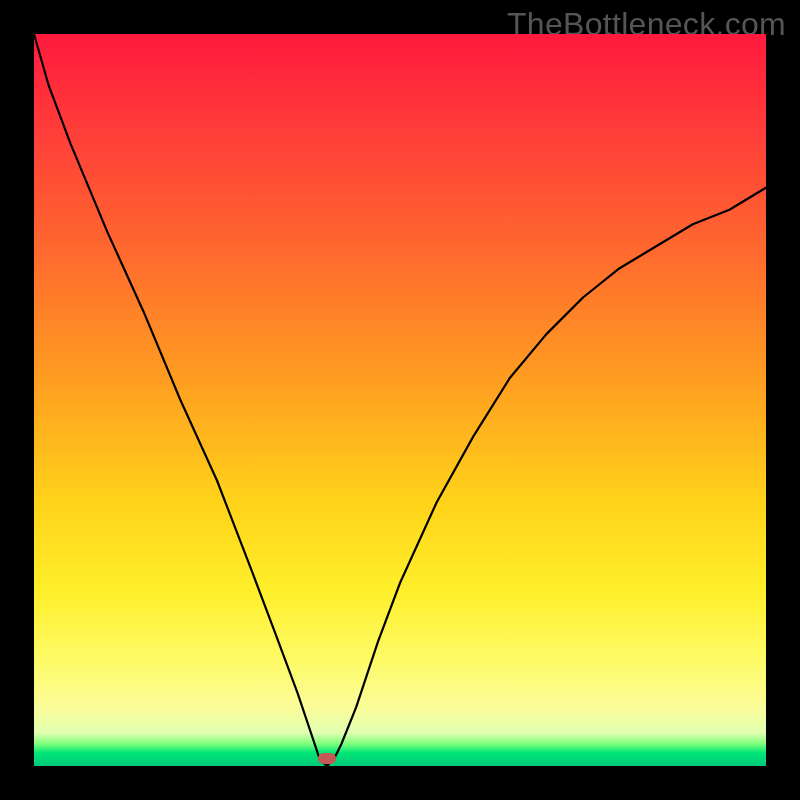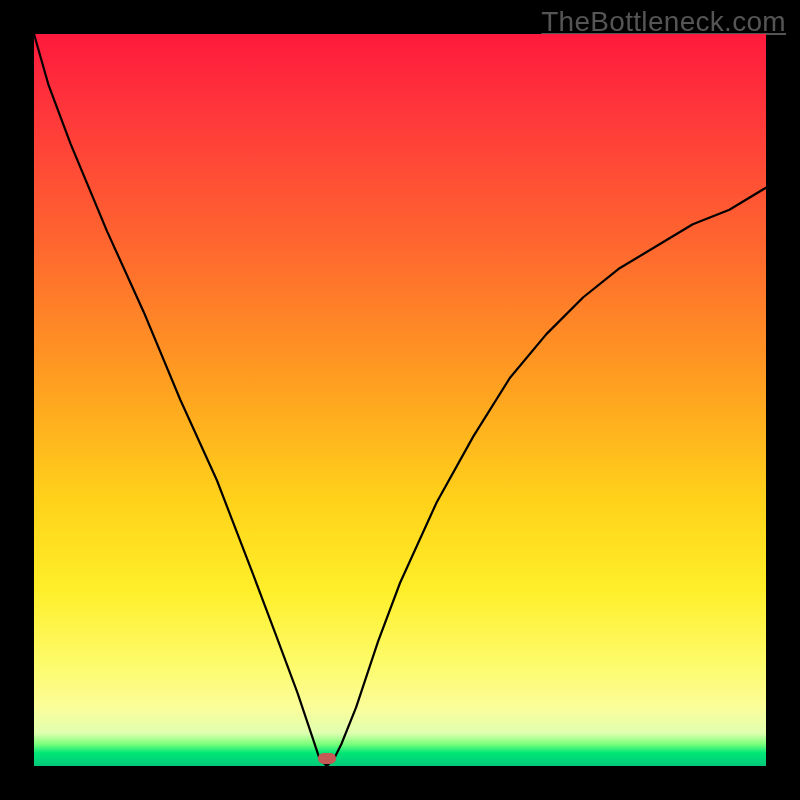--- a/index.html
+++ b/index.html
@@ -8,25 +8,24 @@
     width: 800px;
     height: 800px;
     background: #000;
     position: relative;
   }
   .watermark {
     position: absolute;
     top: 6px;
     right: 14px;
     font-family: Arial, Helvetica, sans-serif;
-    font-size: 28px;
+    font-size: 32px;
     font-weight: 500;
     color: #555;
     letter-spacing: 0.3px;
-    text-decoration: underline;
   }
   .plot {
     position: absolute;
     top: 34px;
     left: 34px;
     width: 732px;
     height: 732px;
     
     background: linear-gradient(
       to bottom,

